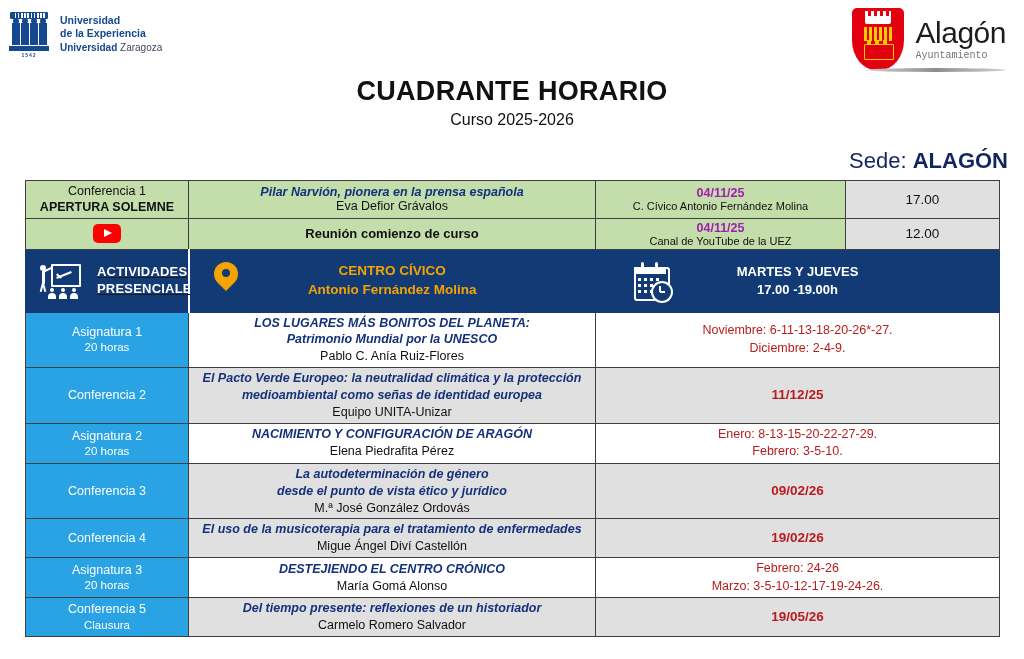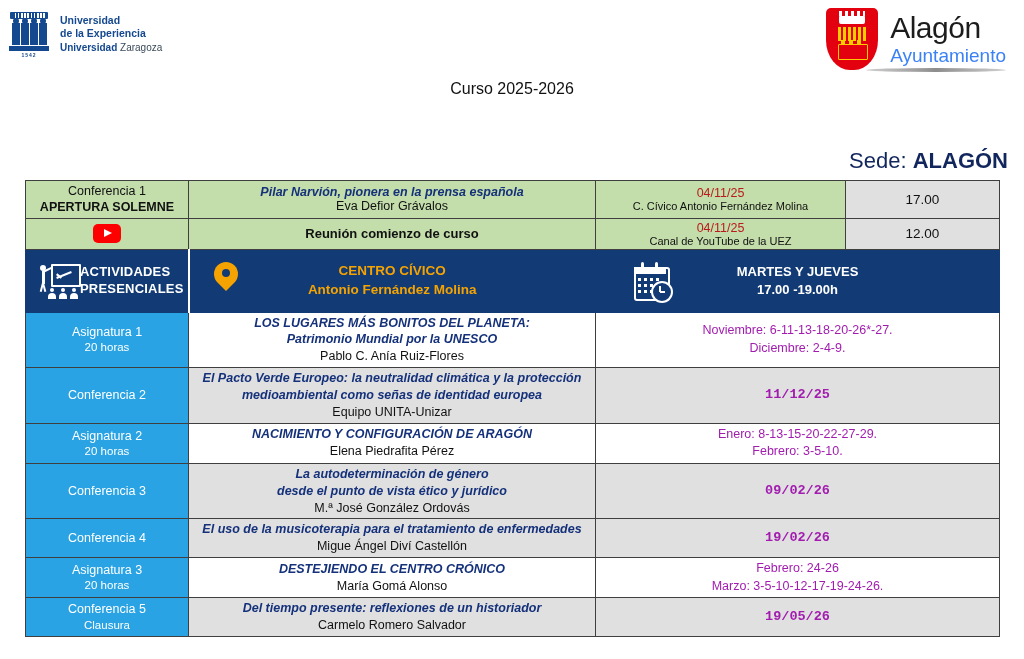--- a/index.html
+++ b/index.html
@@ -79,21 +79,21 @@
     position:absolute;left:12px;top:36px;width:28px;height:14px;
     border:1.6px solid #ffcc00;border-radius:1px;
     background:transparent;
   }
   .shield .castle:before{
     content:"";position:absolute;left:2px;top:-5px;width:24px;height:5px;
     background:repeating-linear-gradient(90deg,#ffcc00 0 4px,transparent 4px 8px);
   }
   .alagon-text{line-height:1;}
   .alagon-name{font-size:30px;font-weight:normal;color:#1c1c1c;letter-spacing:-0.5px;}
-  .alagon-sub{font-size:19px;color:#3b82f6;margin-top:3px;}
+  .alagon-sub{font-size:10px;color:#737373;margin-top:3px;font-family:Liberation Mono, monospace;}
   .alagon-swoosh{
     position:absolute;right:18px;top:68px;width:140px;height:4px;
     background:linear-gradient(90deg,#d0d0d0,#8d8d8d,#d0d0d0);
     border-radius:50%;
   }
 
   
   .title-block{
     position:absolute;left:0;top:76px;width:1024px;text-align:center;
   }
@@ -123,21 +123,21 @@
   .c-date{width:250px;}
   .c-time{width:154px;}
 
   .row-green td{background:#c3ddab;}
   .g-label{line-height:1.3;}
   .g-label .l1{font-size:12.5px;color:#111;}
   .g-label .l2{font-size:12.5px;font-weight:bold;color:#111;}
   .g-title .t1{font-size:12.5px;font-weight:bold;font-style:italic;color:#14317a;}
   .g-title .t2{font-size:12.5px;color:#111;}
   .g-title .solo{font-size:13px;font-weight:bold;color:#111;}
-  .g-date .d1{font-size:12.5px;font-weight:normal;color:#b91c1c;}
+  .g-date .d1{font-size:12.5px;font-weight:bold;color:#a21caf;}
   .g-date .d2{font-size:11px;color:#111;}
   .g-time{font-size:13.5px;color:#111;background:#e0e0e0 !important;}
 
   .yt-cell{text-align:left;padding-left:6px;}
   .yt-icon{
     display:inline-block;width:28px;height:19px;background:#ff0000;
     border-radius:5px;position:relative;vertical-align:middle;
   }
   .yt-icon:after{
     content:"";position:absolute;left:11px;top:5px;
@@ -147,21 +147,21 @@
   }
 
   
   .row-navy td{
     background:#123b76;border-color:#123b76;
     height:58px;
   }
   .navy-left{
     position:relative;border-right:2px solid #ffffff !important;
   }
-  .navy-left .inner{display:flex;align-items:center;gap:0;padding-left:4px;}
+  .navy-left .inner{display:flex;align-items:center;gap:17px;padding-left:4px;text-decoration:underline;}
   .pres-icon{width:46px;height:40px;position:relative;flex:0 0 auto;}
   .pres-icon .board{
     position:absolute;left:17px;top:3px;width:26px;height:19px;
     border:2px solid #ffffff;border-radius:1px;
   }
   .pres-icon .board:after{
     content:"";position:absolute;left:3px;top:8px;width:16px;height:2px;
     background:#ffffff;transform:rotate(-22deg);
   }
   .pres-icon .board:before{
@@ -245,22 +245,22 @@
   .lbl{
     background:#29a3e3;color:#ffffff;line-height:1.3;
     border-color:#3f3f3f;
   }
   .lbl .l1{font-size:12.5px;}
   .lbl .l2{font-size:11.5px;}
   .cell-white{background:#ffffff;}
   .cell-gray{background:#e0e0e0;}
   .subj .t{font-size:12.5px;font-weight:bold;font-style:italic;color:#14317a;line-height:1.35;}
   .subj .n{font-size:12.5px;color:#111;line-height:1.35;}
-  .dates{font-size:12.5px;color:#a21caf;line-height:1.4;}
-  .dates.bold{font-weight:bold;font-size:13.5px;font-family:Liberation Mono, monospace;}
+  .dates{font-size:12.5px;color:#b91c1c;line-height:1.4;}
+  .dates.bold{font-weight:bold;font-size:13.5px;}
 </style>
 </head>
 <body>
 
 <div class="top-header">
 
   <div class="uez-logo">
     <div class="uez-mark">
       <div class="roof"></div>
       <div class="roof-lines"></div>
@@ -298,20 +298,21 @@
     </div>
     <div class="alagon-text">
       <div class="alagon-name">Alagón</div>
       <div class="alagon-sub">Ayuntamiento</div>
     </div>
   </div>
   <div class="alagon-swoosh"></div>
 </div>
 
 <div class="title-block">
+  <div class="main-title">CUADRANTE HORARIO</div>
   <div class="sub-title">Curso 2025-2026</div>
 </div>
 
 <div class="sede">
   <span>Sede: </span><b>ALAGÓN</b>
 </div>
 
 <table class="sched">
   <colgroup>
     <col class="c-label">

